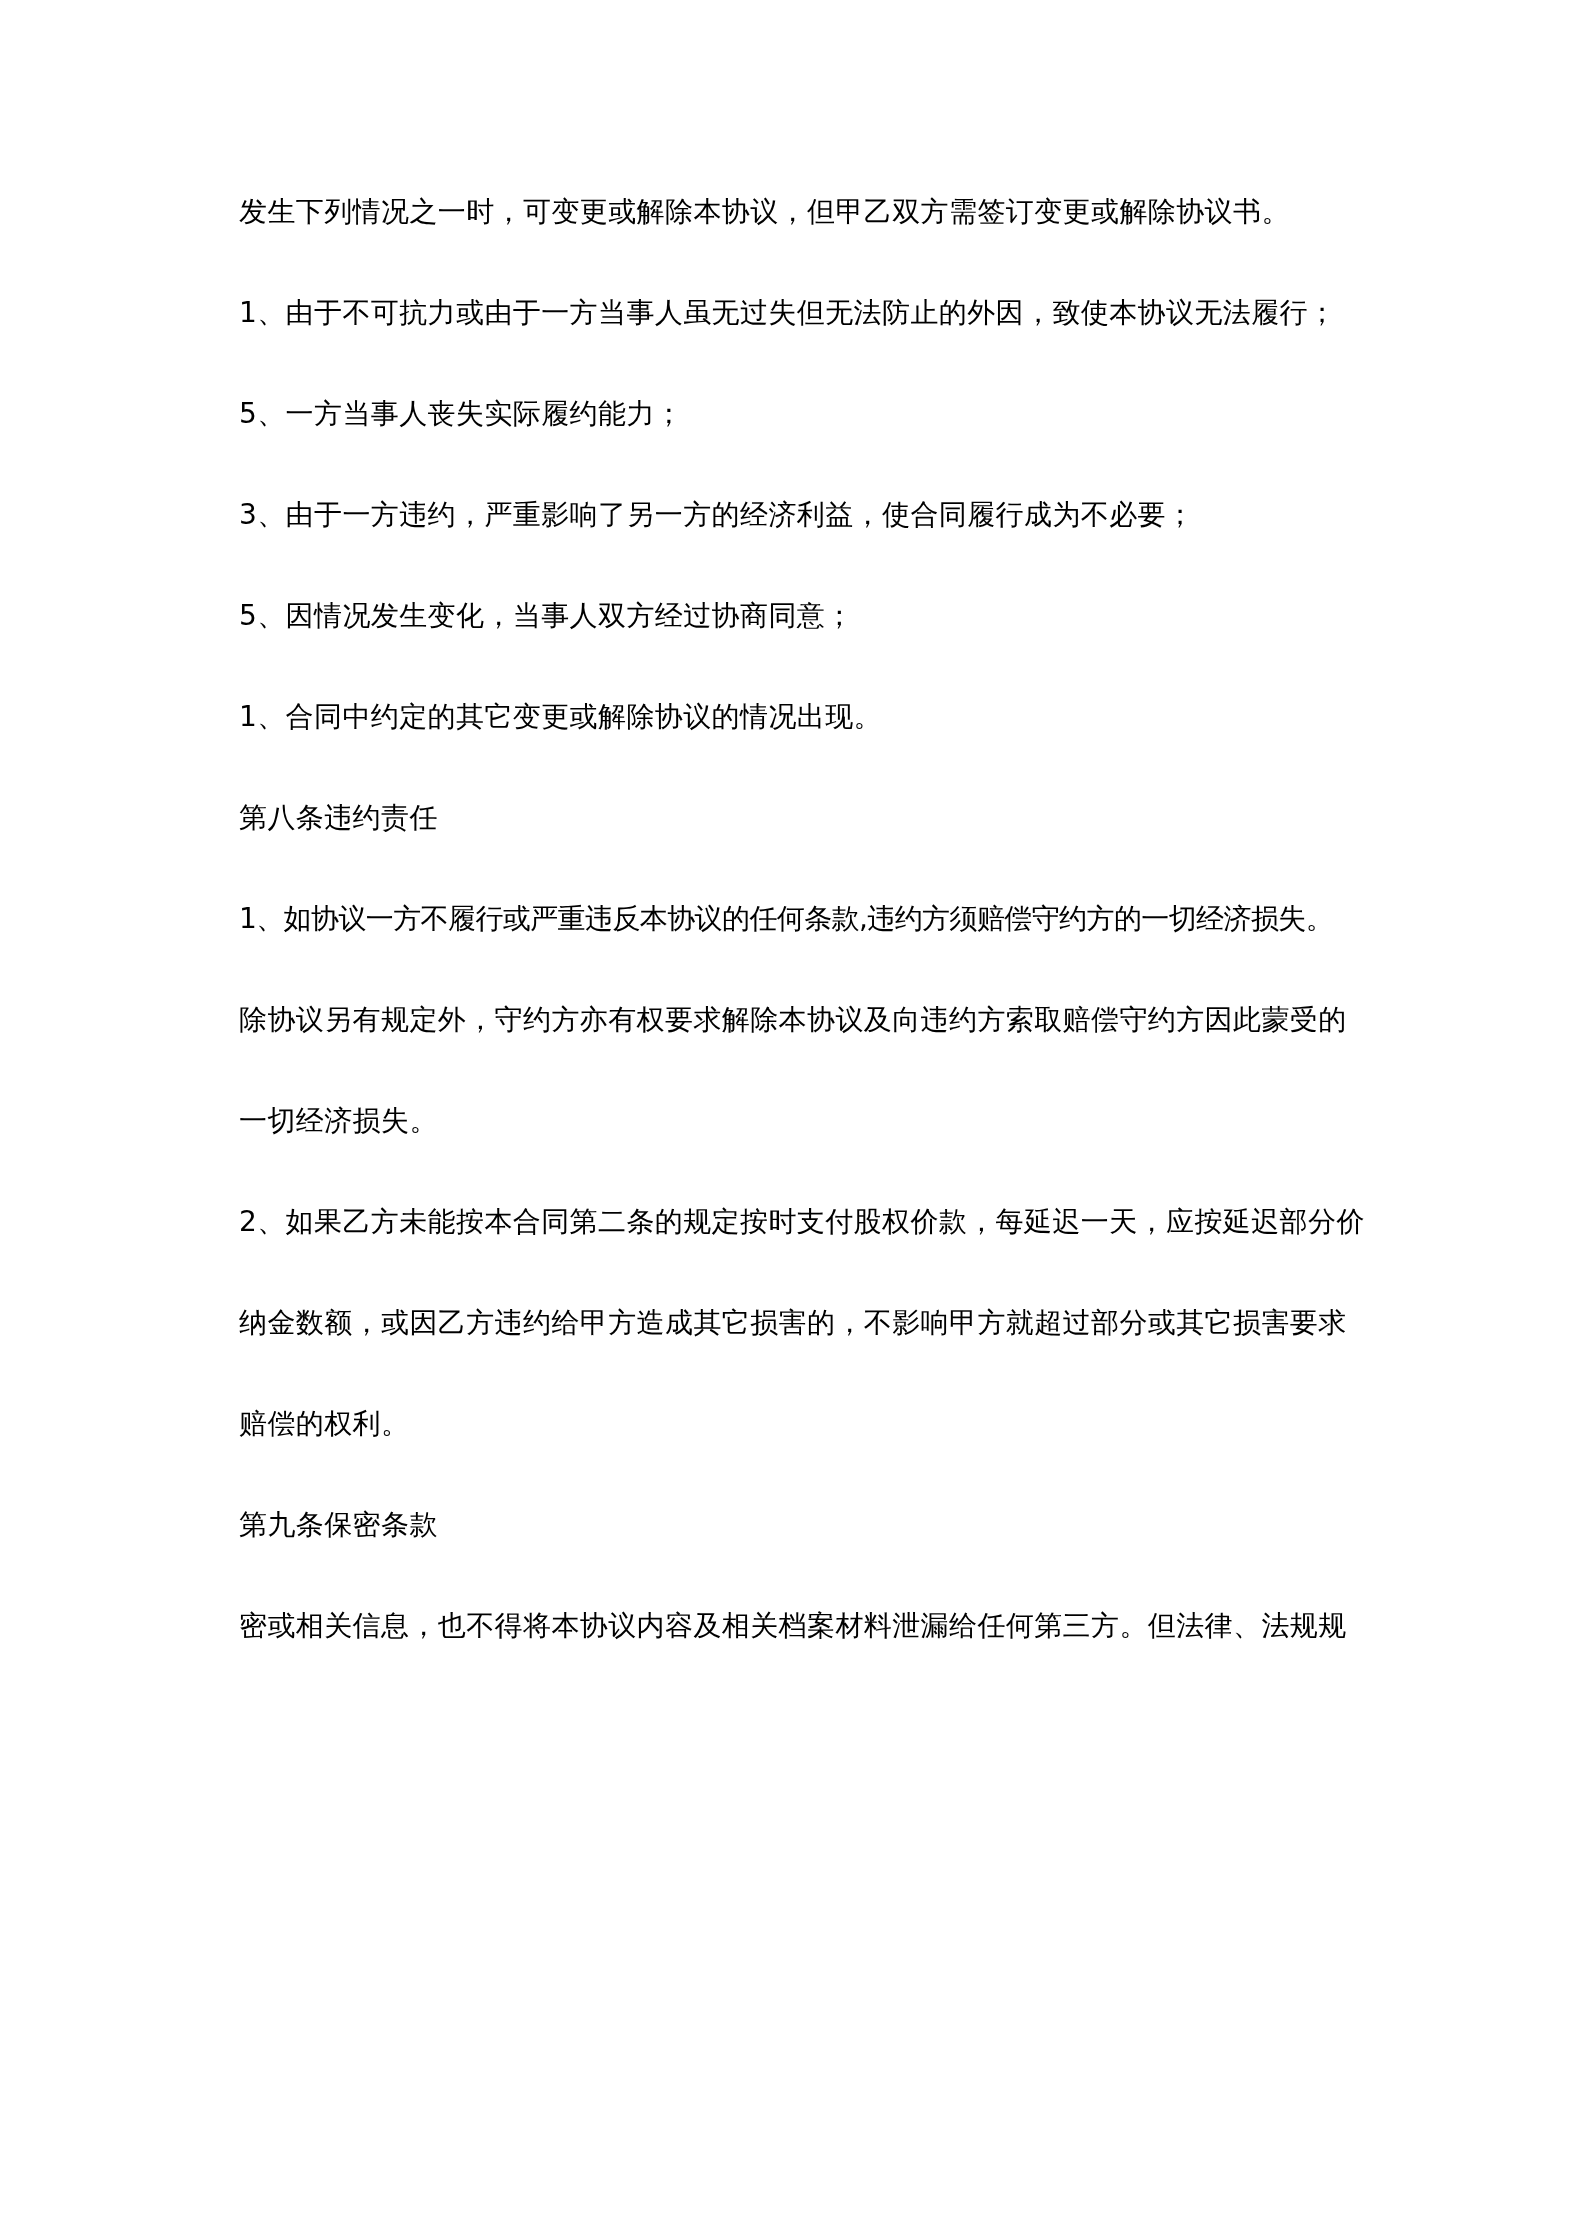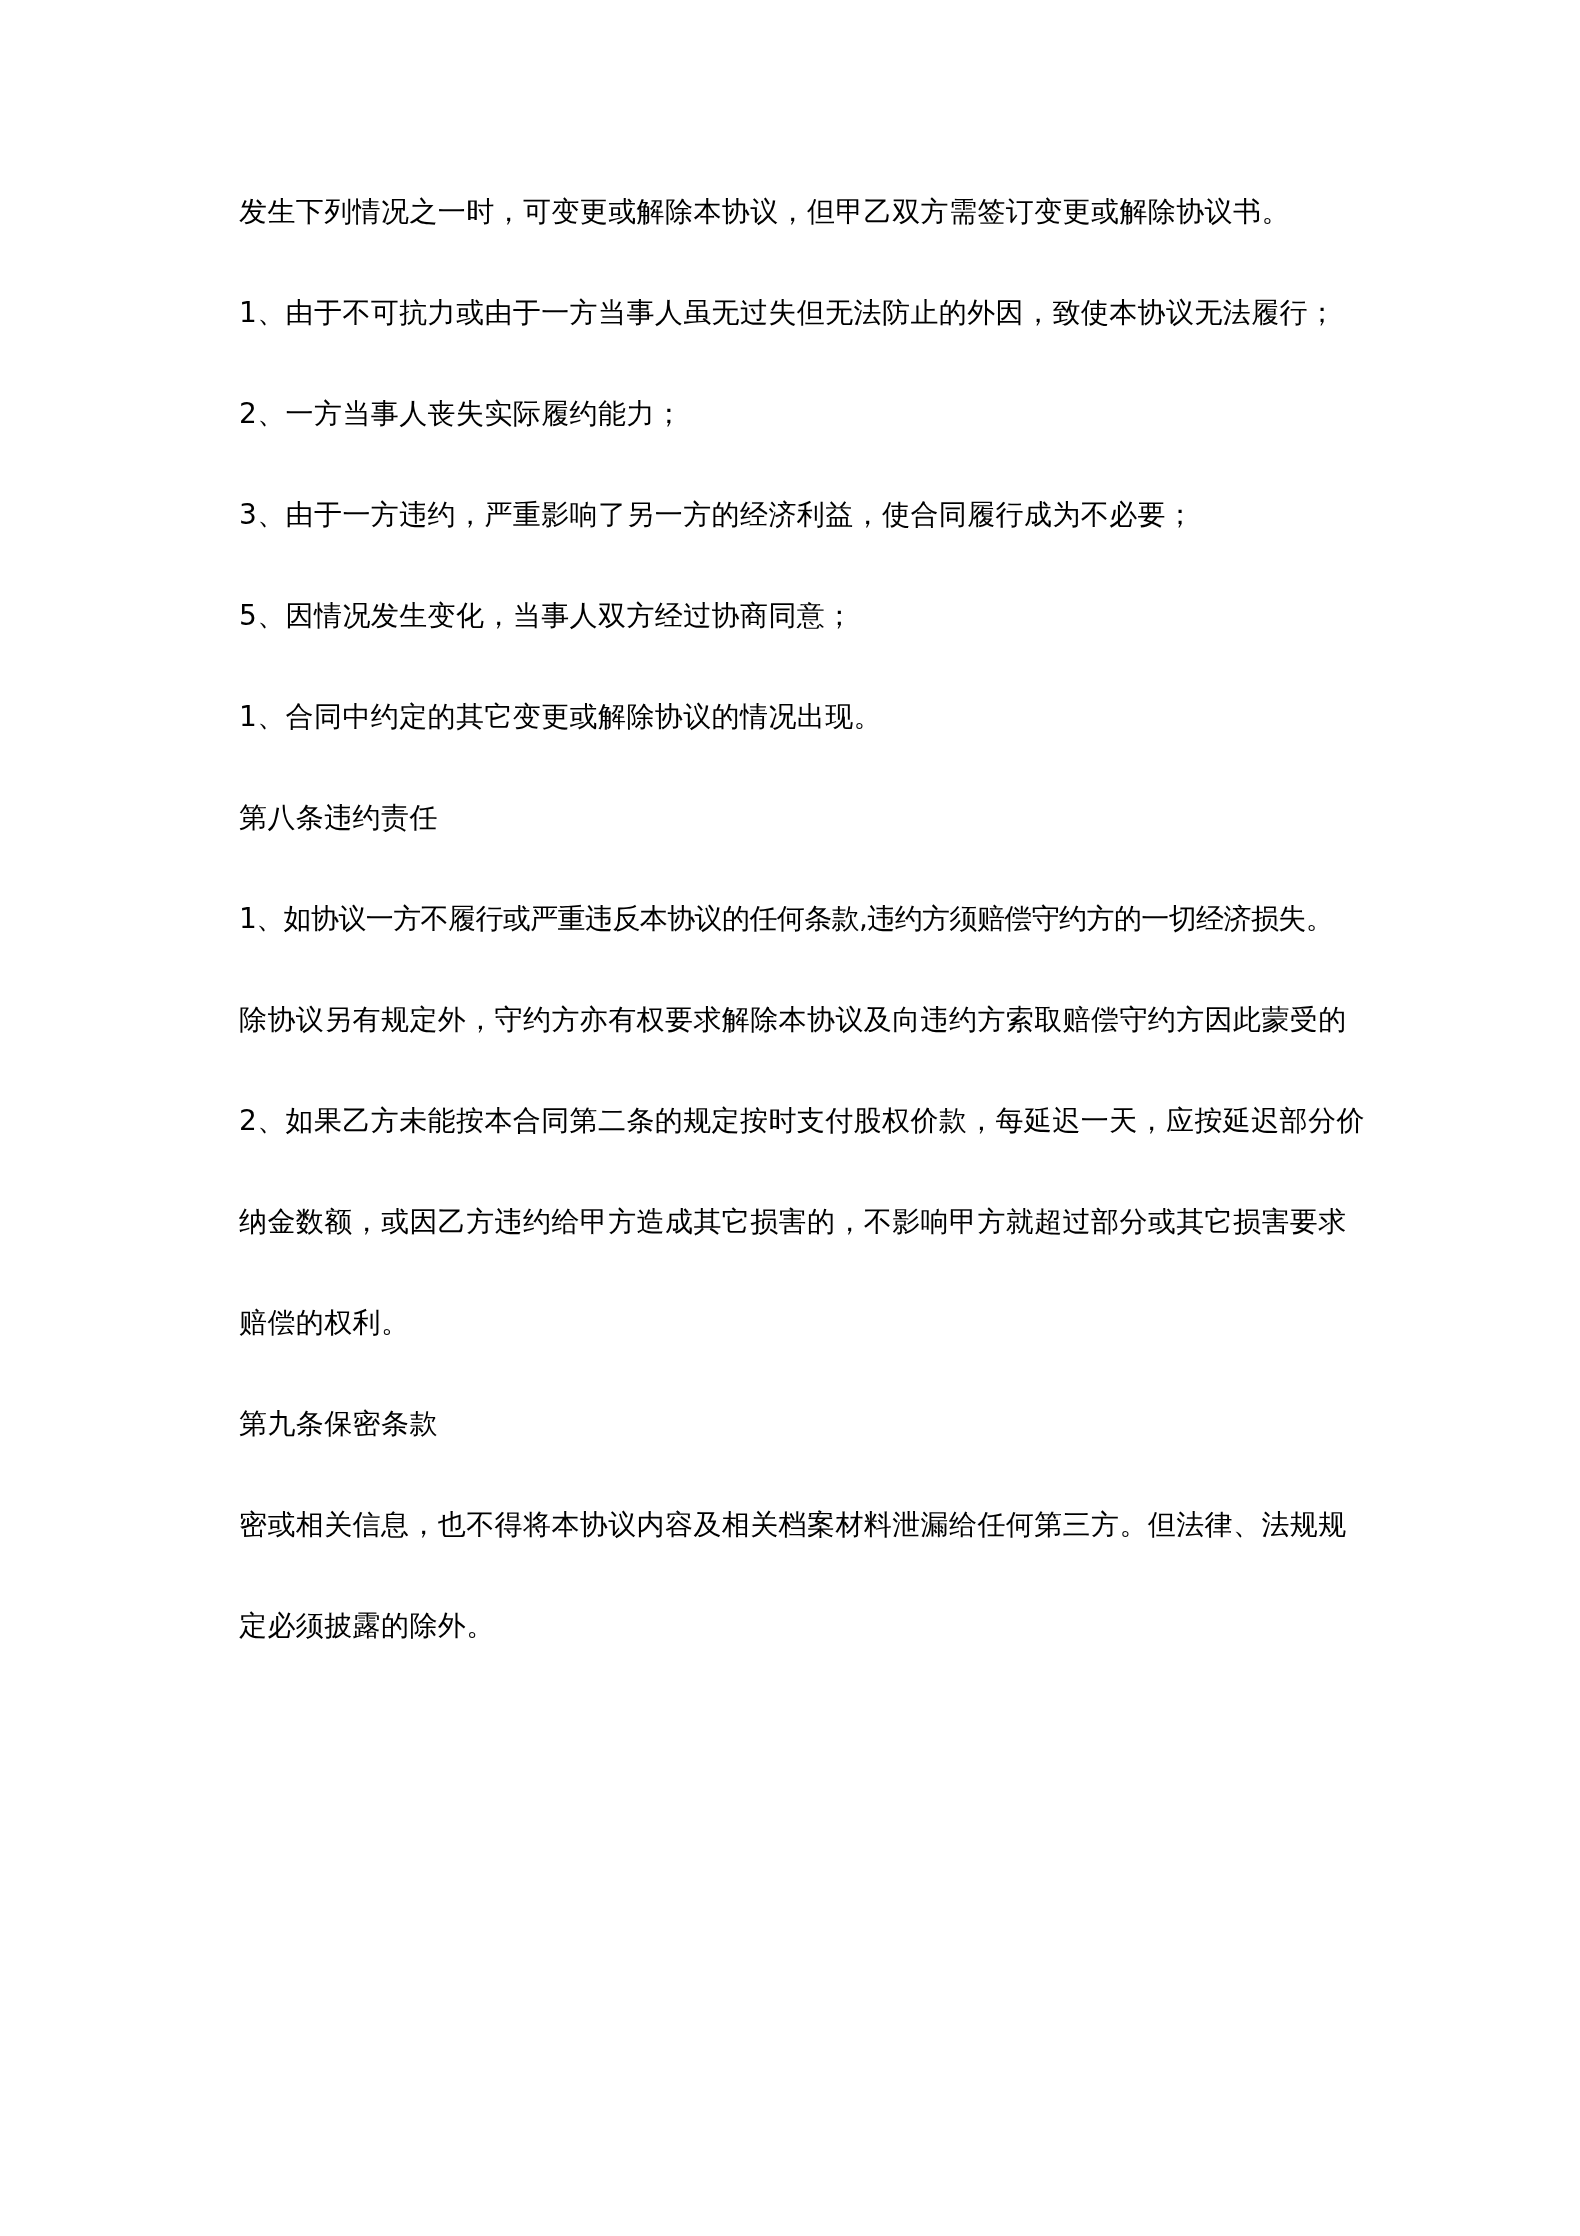--- a/index.html
+++ b/index.html
@@ -42,27 +42,28 @@
     color: #000000;
   }
 </style>
 </head>
 <body>
 
 <div class="page">
   <div class="text-block">
     <div class="doc-line">发生下列情况之一时，可变更或解除本协议，但甲乙双方需签订变更或解除协议书。</div>
     <div class="doc-line">1、由于不可抗力或由于一方当事人虽无过失但无法防止的外因，致使本协议无法履行；</div>
-    <div class="doc-line">2、一方当事人丧失实际履约能力；</div>
+    <div class="doc-line">5、一方当事人丧失实际履约能力；</div>
     <div class="doc-line">3、由于一方违约，严重影响了另一方的经济利益，使合同履行成为不必要；</div>
     <div class="doc-line">5、因情况发生变化，当事人双方经过协商同意；</div>
     <div class="doc-line">1、合同中约定的其它变更或解除协议的情况出现。</div>
     <div class="doc-line">第八条违约责任</div>
     <div class="doc-line tight">1、如协议一方不履行或严重违反本协议的任何条款,违约方须赔偿守约方的一切经济损失。</div>
     <div class="doc-line">除协议另有规定外，守约方亦有权要求解除本协议及向违约方索取赔偿守约方因此蒙受的</div>
+    <div class="doc-line">一切经济损失。</div>
     <div class="doc-line">2、如果乙方未能按本合同第二条的规定按时支付股权价款，每延迟一天，应按延迟部分价</div>
     <div class="doc-line">纳金数额，或因乙方违约给甲方造成其它损害的，不影响甲方就超过部分或其它损害要求</div>
     <div class="doc-line">赔偿的权利。</div>
     <div class="doc-line">第九条保密条款</div>
     <div class="doc-line">密或相关信息，也不得将本协议内容及相关档案材料泄漏给任何第三方。但法律、法规规</div>
     <div class="doc-line">定必须披露的除外。</div>
   </div>
   <div class="page-number">3</div>
 </div>
 

